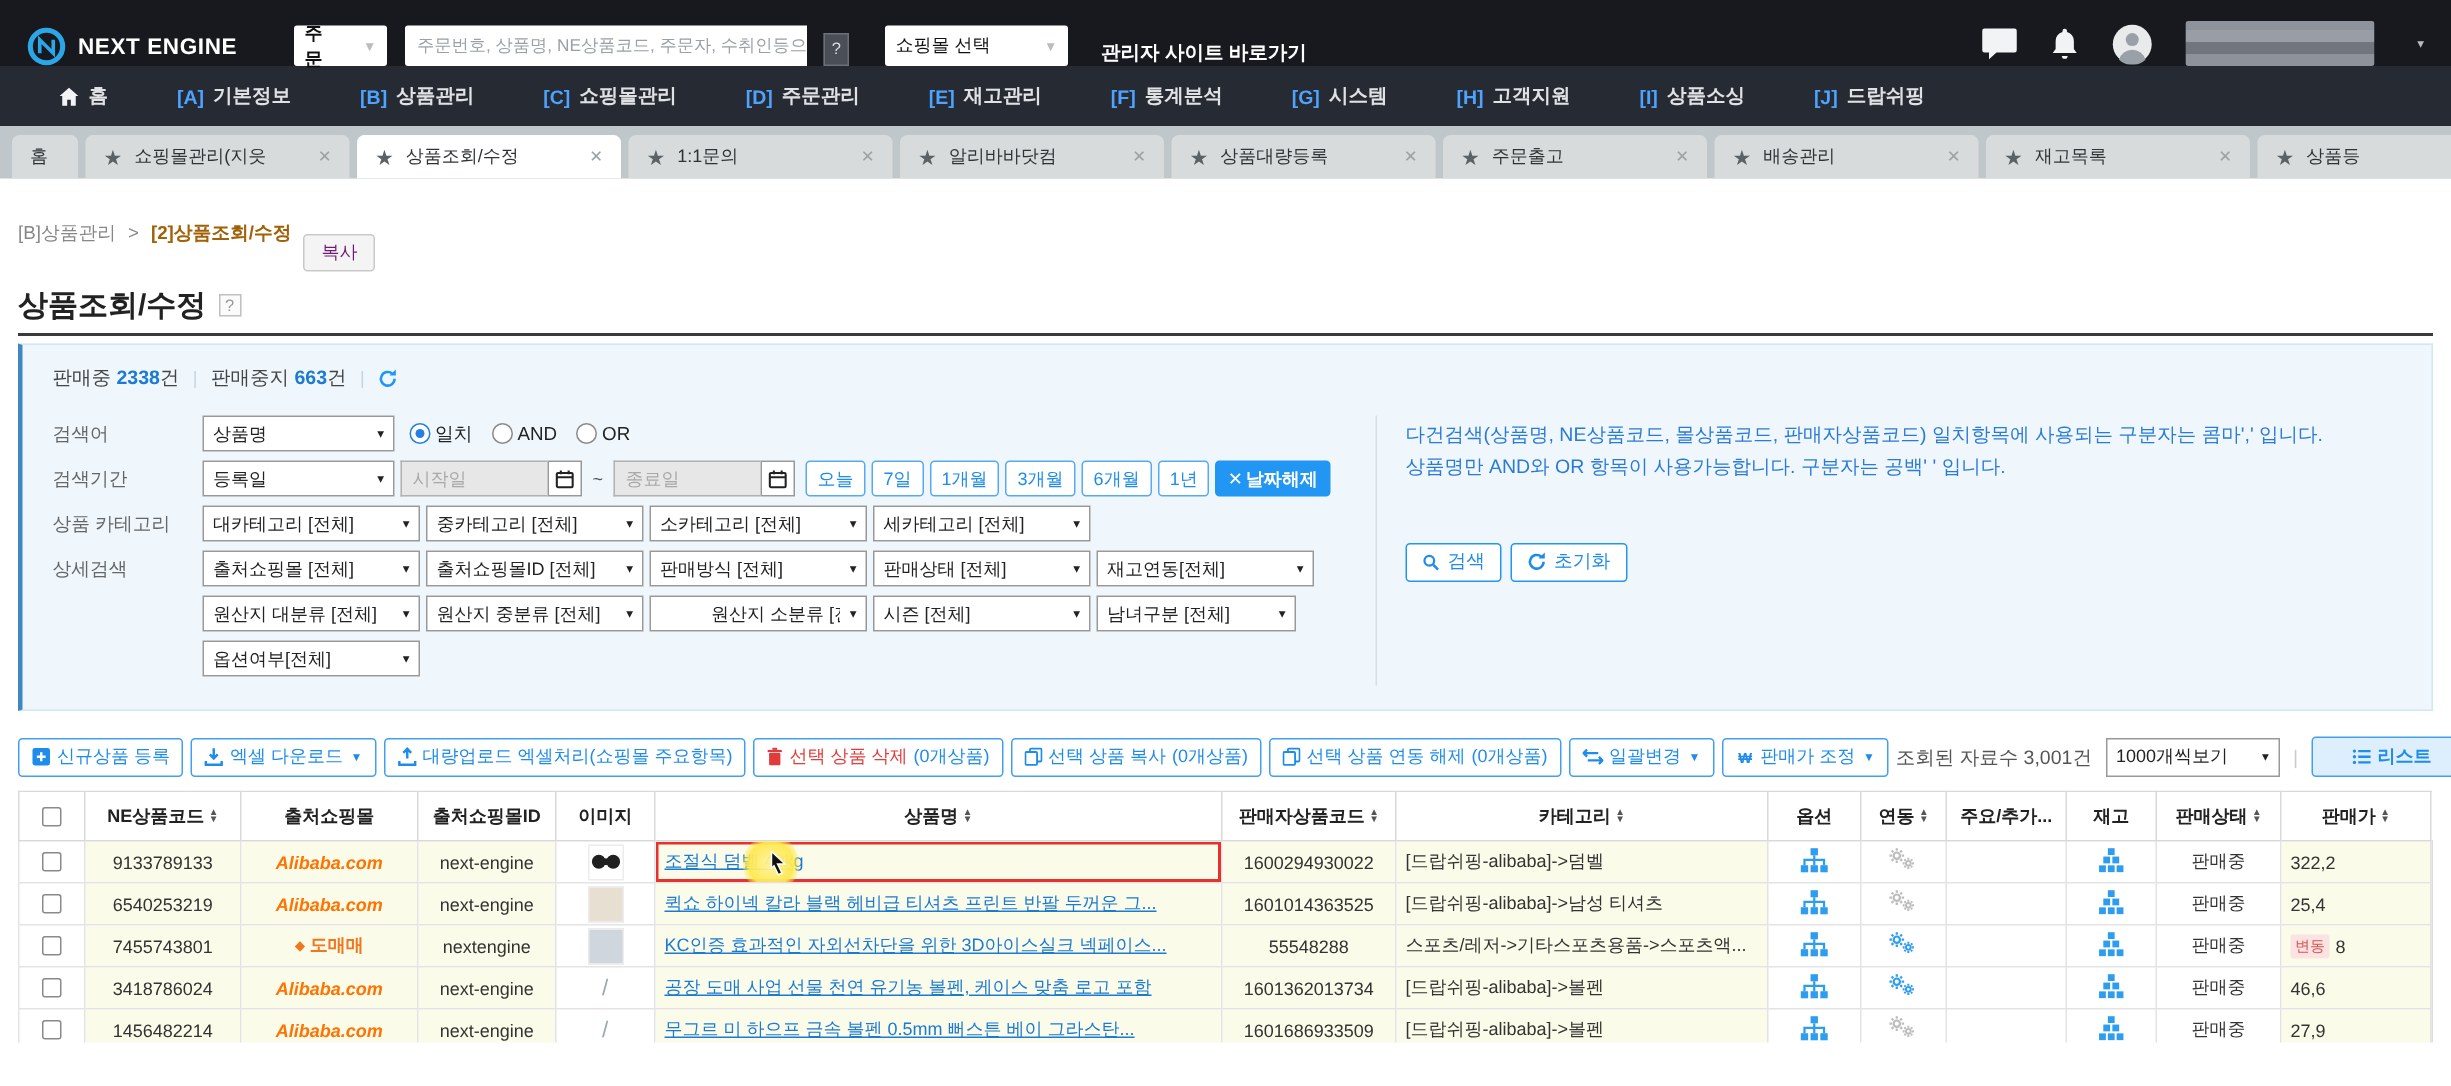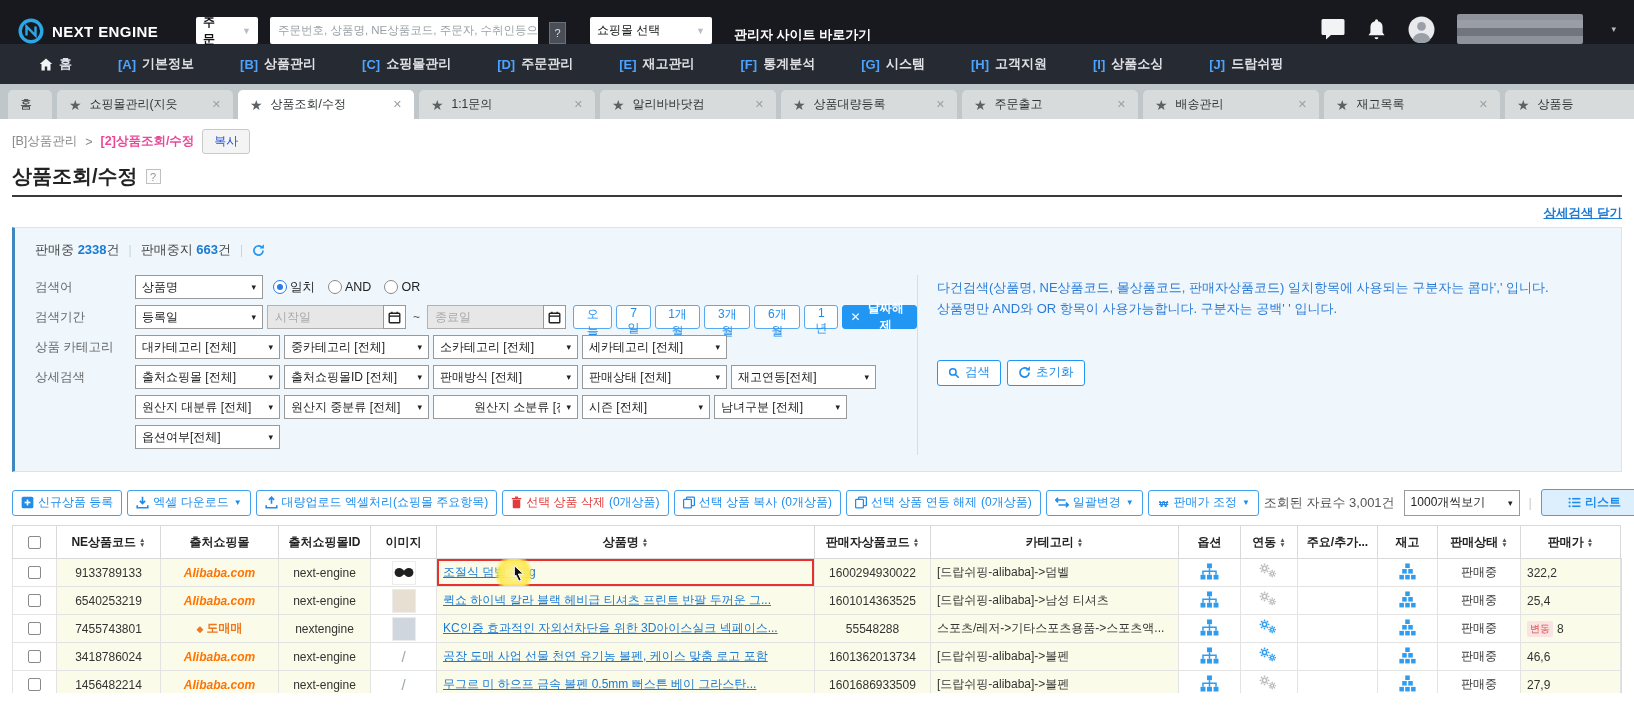--- a/index.html
+++ b/index.html
@@ -38,22 +38,22 @@
   .tab.home-tab { width:44px; justify-content:center; }
   .tab:not(.home-tab) { width:176px; }
   .tab.active { background:#fff; }
   .tab-star { color:#5b6266; font-size:14px; line-height:1; }
   .tab-label { overflow:hidden; white-space:nowrap; flex:1; }
   .tab-close { margin-left:auto; color:#9ba1a4; font-size:11px; }
 
   
   .content { padding:0 12px; position:relative; }
   .breadcrumb { margin-top:10px; font-size:12.5px; color:#888; display:flex; align-items:center; gap:8px; }
-  .breadcrumb .current { color:#ec4899; font-weight:bold; }
-  .copy-btn { border:1px solid #c9c9c9; background:#f4f4f4; font-size:12px; padding:3px 11px; border-radius:3px; color:#1d4ed8; cursor:pointer; }
+  .breadcrumb .current { color:#a16207; font-weight:bold; }
+  .copy-btn { border:1px solid #c9c9c9; background:#f4f4f4; font-size:12px; padding:3px 11px; border-radius:3px; color:#701a75; cursor:pointer;margin-top:27px; }
   .title-row { margin-top:9px; border-bottom:2px solid #3a3a3a; padding-bottom:5px; display:flex; align-items:center; gap:8px; }
   .page-title { font-size:20px; font-weight:bold; color:#222; }
   .help-sq { width:15px; height:15px; border:1px solid #c0c0c0; color:#999; font-size:11px; display:flex; align-items:center; justify-content:center; background:#fbfbfb; cursor:pointer; }
   .detail-close { margin-top:6px; text-align:right; }
   .detail-close a { color:var(--link); font-weight:bold; font-size:12.5px; text-decoration:underline; cursor:pointer; }
 
   
   .search-panel { margin-top:5px; background:var(--panel-bg); border:1px solid #d2e6f4; border-left:3px solid #4087c0; padding:13px 18px 16px 20px; }
   .stats { font-size:13px; color:#444; display:flex; gap:9px; align-items:center; }
   .stats b { color:var(--link); font-weight:bold; }
@@ -66,21 +66,21 @@
   .form-label { width:96px; flex-shrink:0; font-size:12.5px; color:#666; }
   .sel { height:24px; border:1px solid #999; background:#fff; display:flex; align-items:center; justify-content:space-between; padding:0 6px; font-size:12px; color:#222; cursor:pointer; }
   .sel .sel-val { overflow:hidden; white-space:nowrap; }
   .inp { height:24px; border:1px solid #999; background:#fff; padding:0 8px; font-size:12px; color:#a7a7a7; display:flex; align-items:center; width:432px; overflow:hidden; white-space:nowrap; }
   .radio-group { display:flex; gap:13px; margin-left:6px; align-items:center; font-size:12.5px; color:#222; }
   .radio-opt { display:flex; align-items:center; gap:3px; cursor:pointer; }
   .radio { width:14px; height:14px; border:1px solid #8a8a8a; border-radius:50%; background:#fff; position:relative; }
   .radio.on { border-color:#2a7de1; }
   .radio.on::after { content:""; position:absolute; left:3px; top:3px; width:6px; height:6px; border-radius:50%; background:#2a7de1; }
   .date-wrap { display:flex; align-items:center; }
-  .date-inp { height:24px; width:116px; background:#e7e7e7; border:1px solid #b2b2b2; border-right:none; color:#a9a9a9; font-size:12px; display:flex; align-items:center; padding:0 7px; }
+  .date-inp { height:24px; width:98px; background:#e7e7e7; border:1px solid #b2b2b2; border-right:none; color:#a9a9a9; font-size:12px; display:flex; align-items:center; padding:0 7px; }
   .cal-btn { height:24px; width:23px; background:#fff; border:1px solid #999; display:flex; align-items:center; justify-content:center; color:#222; cursor:pointer; }
   .tilde { font-size:12px; color:#555; margin:0 3px; }
   .qbtn { height:24px; border:1px solid #58a9ee; background:#fff; color:#1f8ceb; border-radius:3px; font-size:12px; padding:0 7px; cursor:pointer; font-family:inherit; }
   .qbtn.solid { background:var(--accent); border-color:var(--accent); color:#fff; font-weight:bold; display:inline-flex; align-items:center; gap:2px; }
   .help-area { flex:1; padding-left:19px; padding-top:2px; }
   .help-line { color:var(--help-blue); font-size:13px; line-height:1.65; }
   .help-btns { margin-top:40px; display:flex; gap:6px; }
   .btn-outline { height:26px; border:1px solid var(--accent); color:#1f8ceb; background:#fff; border-radius:3px; font-size:12.5px; display:inline-flex; align-items:center; gap:5px; padding:0 10px; cursor:pointer; font-family:inherit; }
 
   
@@ -291,23 +291,20 @@
       <span>&gt;</span>
       <span class="current">[2]상품조회/수정</span>
       <button class="copy-btn">복사</button>
     </div>
 
     <div class="title-row">
       <span class="page-title">상품조회/수정</span>
       <span class="help-sq">?</span>
     </div>
 
-    <div class="detail-close">
-      <a>상세검색 닫기</a>
-    </div>
 
     <div class="search-panel">
       <div class="stats">
         <span>
           <span>판매중</span> <b>2338</b><span>건</span>
         </span>
         <span class="vsep">|</span>
         <span>
           <span>판매중지</span> <b>663</b><span>건</span>
         </span>
@@ -449,21 +446,21 @@
                   <span class="sel-caret">▾</span>
                 </div>
                 <div class="sel" style="width: 145px;">
                   <span class="sel-val">원산지 중분류 [전체]</span>
                   <span class="sel-caret">▾</span>
                 </div>
                 <div class="sel" style="width: 145px; padding-left: 40px;">
                   <span class="sel-val">원산지 소분류 [전체]</span>
                   <span class="sel-caret">▾</span>
                 </div>
-                <div class="sel" style="width: 128px;">
+                <div class="sel" style="width: 145px;">
                   <span class="sel-val">시즌 [전체]</span>
                   <span class="sel-caret">▾</span>
                 </div>
                 <div class="sel" style="width: 133px;">
                   <span class="sel-val">남녀구분 [전체]</span>
                   <span class="sel-caret">▾</span>
                 </div>
               </div>
               <div class="form-row">
                 <span class="form-label"></span>

